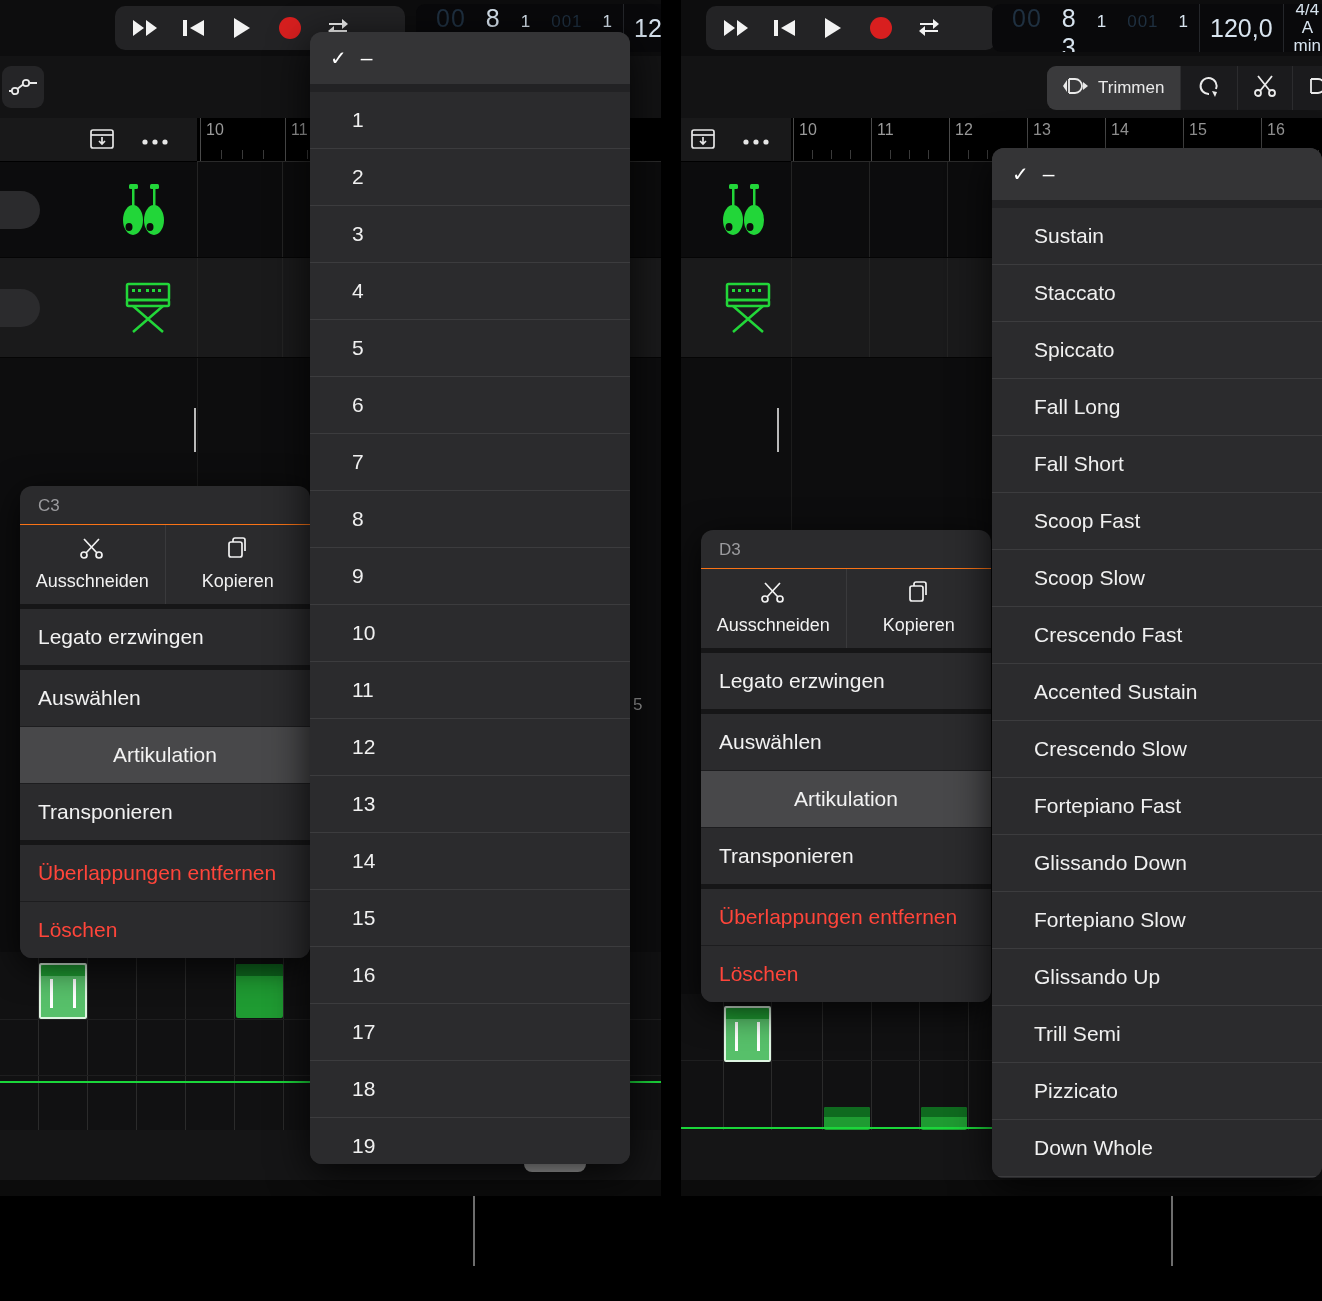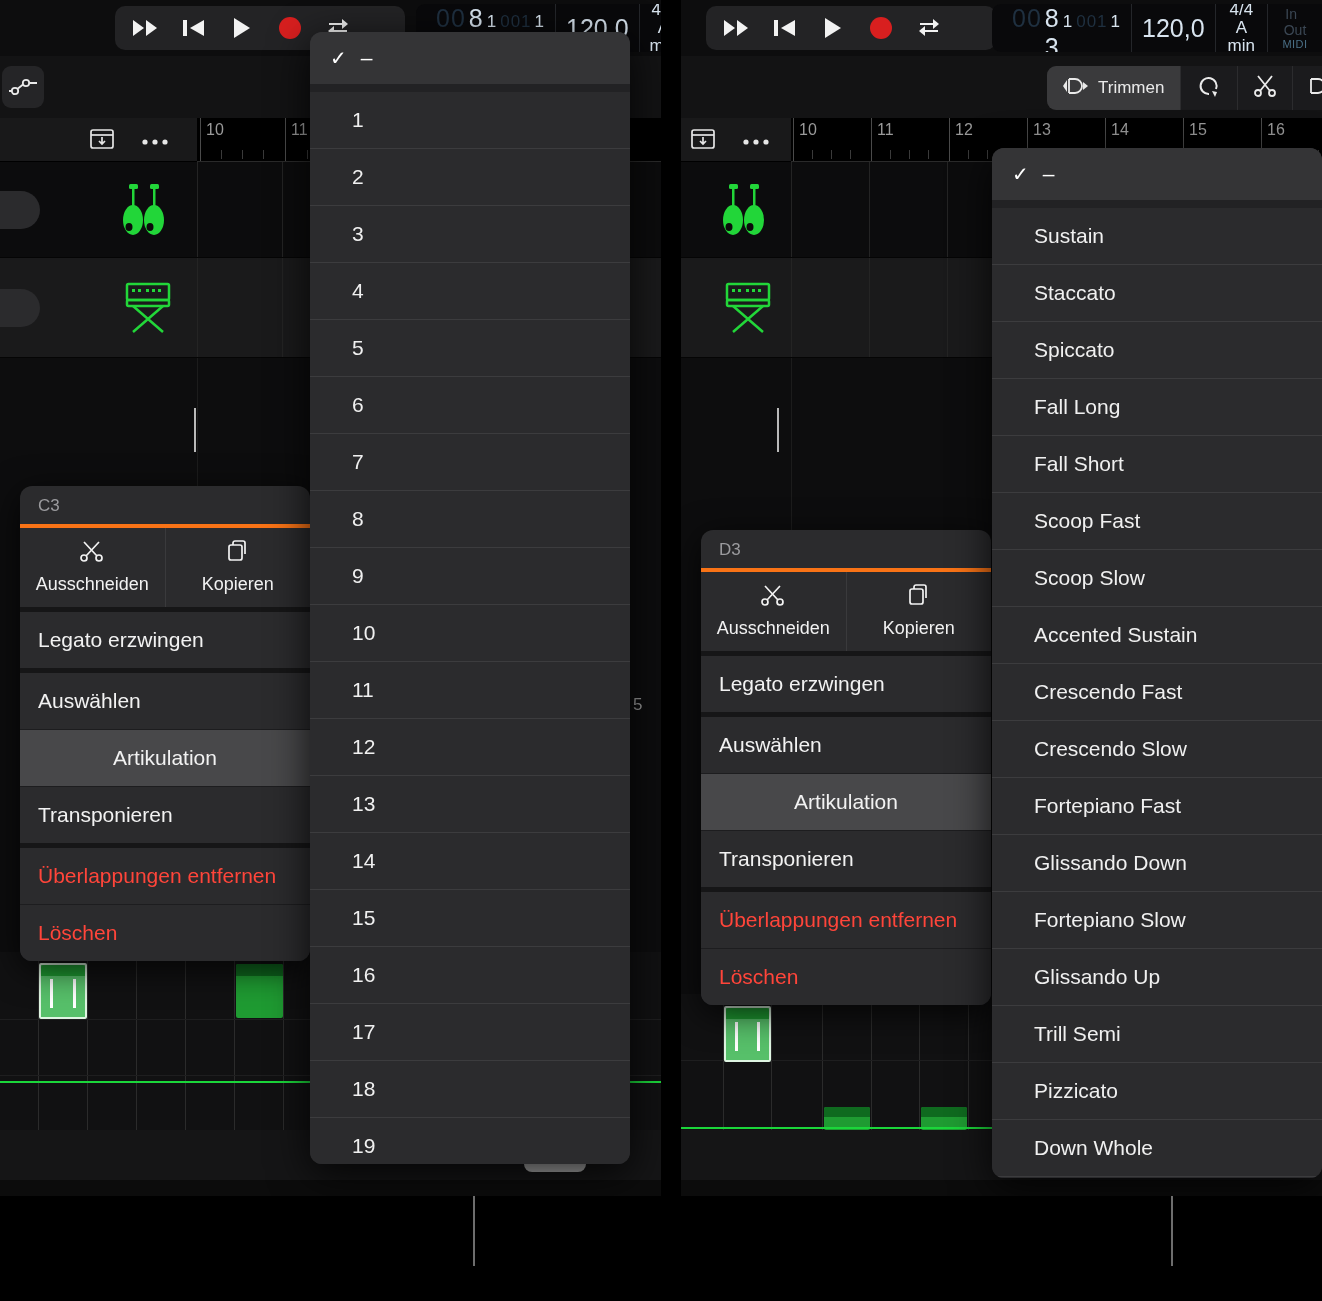--- a/index.html
+++ b/index.html
@@ -31,21 +31,21 @@
 
   .lcd {
     position: absolute; top: 4px; height: 48px;
     background: #09090b; border-radius: 9px;
     display: flex; align-items: stretch; color: #d8e4ef;
     padding: 0 10px; overflow: hidden;
   }
   .lcd .seg { display: flex; align-items: center; padding: 0 10px;
               border-right: 1px solid #24262a; }
   .lcd .seg:last-child { border-right: none; }
-  .lcd .pos { font-size: 25px; letter-spacing: 1px; display: flex; align-items: baseline; gap: 3px; }
+  .lcd .pos { font-size: 25px; letter-spacing: 1px; display: flex; align-items: baseline; gap: 20px; }
   .lcd .dim { color: #1f3040; }
   .lcd .sm  { font-size: 17px; }
   .lcd .tempo { font-size: 25px; }
   .lcd .sig { flex-direction: column; justify-content: center; line-height: 1.05; font-size: 17px; text-align: center; }
   .lcd .io { flex-direction: column; justify-content: center; line-height: 1.15; text-align: center; color: #3b4754; font-size: 14px; }
   .lcd .io .midi { color: #4a6f86; font-size: 11px; letter-spacing: .5px; }
 
   
   .subbar { position: absolute; left: 0; top: 56px; height: 62px; width: 100%; background: #131314; }
   .auto-btn { position: absolute; left: 2px; top: 10px; width: 42px; height: 42px;
@@ -84,21 +84,21 @@
   .note.sel { background: #57c06a; border: 2px solid #dff5e2; }
   .note.sel .cap { background: #1f9b32; }
   .note .stem { position: absolute; top: 26%; bottom: 18%; width: 3px; background: #fff; }
   .greenline { position: absolute; left: 0; right: 0; height: 2px; background: #1bd63a; }
   .playhead { position: absolute; width: 2px; background: #b9b9b9; }
 
   
   .ctxmenu { position: absolute; background: #2b2b2d; border-radius: 12px; overflow: hidden;
              box-shadow: 0 8px 34px rgba(0,0,0,.75); }
   .ctx-title { padding: 10px 18px 8px; font-size: 17px; color: #9b9b9e; }
-  .ctx-cutcopy { display: flex; border-top: 4px solid #f97316; }
+  .ctx-cutcopy { display: flex; border-top: 1px solid #f97316; }
   .ctx-cutcopy .cc { flex: 1; padding: 12px 0 12px; display: flex; flex-direction: column;
                      align-items: center; gap: 7px; color: #f2f2f2; font-size: 18px; }
   .ctx-cutcopy .cc:first-child { border-right: 1px solid #3a3a3c; }
   .ctx-item { padding: 16px 18px; font-size: 21px; color: #f2f2f2;
               border-top: 1px solid #1d1d1f; background: #2b2b2d; }
   .ctx-item.sep-strong { border-top: 5px solid #161617; }
   .ctx-item.highlight { background: #48484a; text-align: center; }
   .ctx-item.danger { color: #ff453a; }
 
   
@@ -670,22 +670,22 @@
         </div>
         <div class="dd-sep"></div>
         <div class="dd-list" id="dd-right-list">
             <div class="dd-item">Sustain</div>
             <div class="dd-item">Staccato</div>
             <div class="dd-item">Spiccato</div>
             <div class="dd-item">Fall Long</div>
             <div class="dd-item">Fall Short</div>
             <div class="dd-item">Scoop Fast</div>
             <div class="dd-item">Scoop Slow</div>
+            <div class="dd-item">Crescendo Fast</div>
             <div class="dd-item">Accented Sustain</div>
-            <div class="dd-item">Crescendo Fast</div>
             <div class="dd-item">Crescendo Slow</div>
             <div class="dd-item">Fortepiano Fast</div>
             <div class="dd-item">Glissando Down</div>
             <div class="dd-item">Fortepiano Slow</div>
             <div class="dd-item">Glissando Up</div>
             <div class="dd-item">Trill Semi</div>
             <div class="dd-item">Pizzicato</div>
             <div class="dd-item">Down Whole</div>
             <div class="dd-item">Tremolo</div>
           </div>

